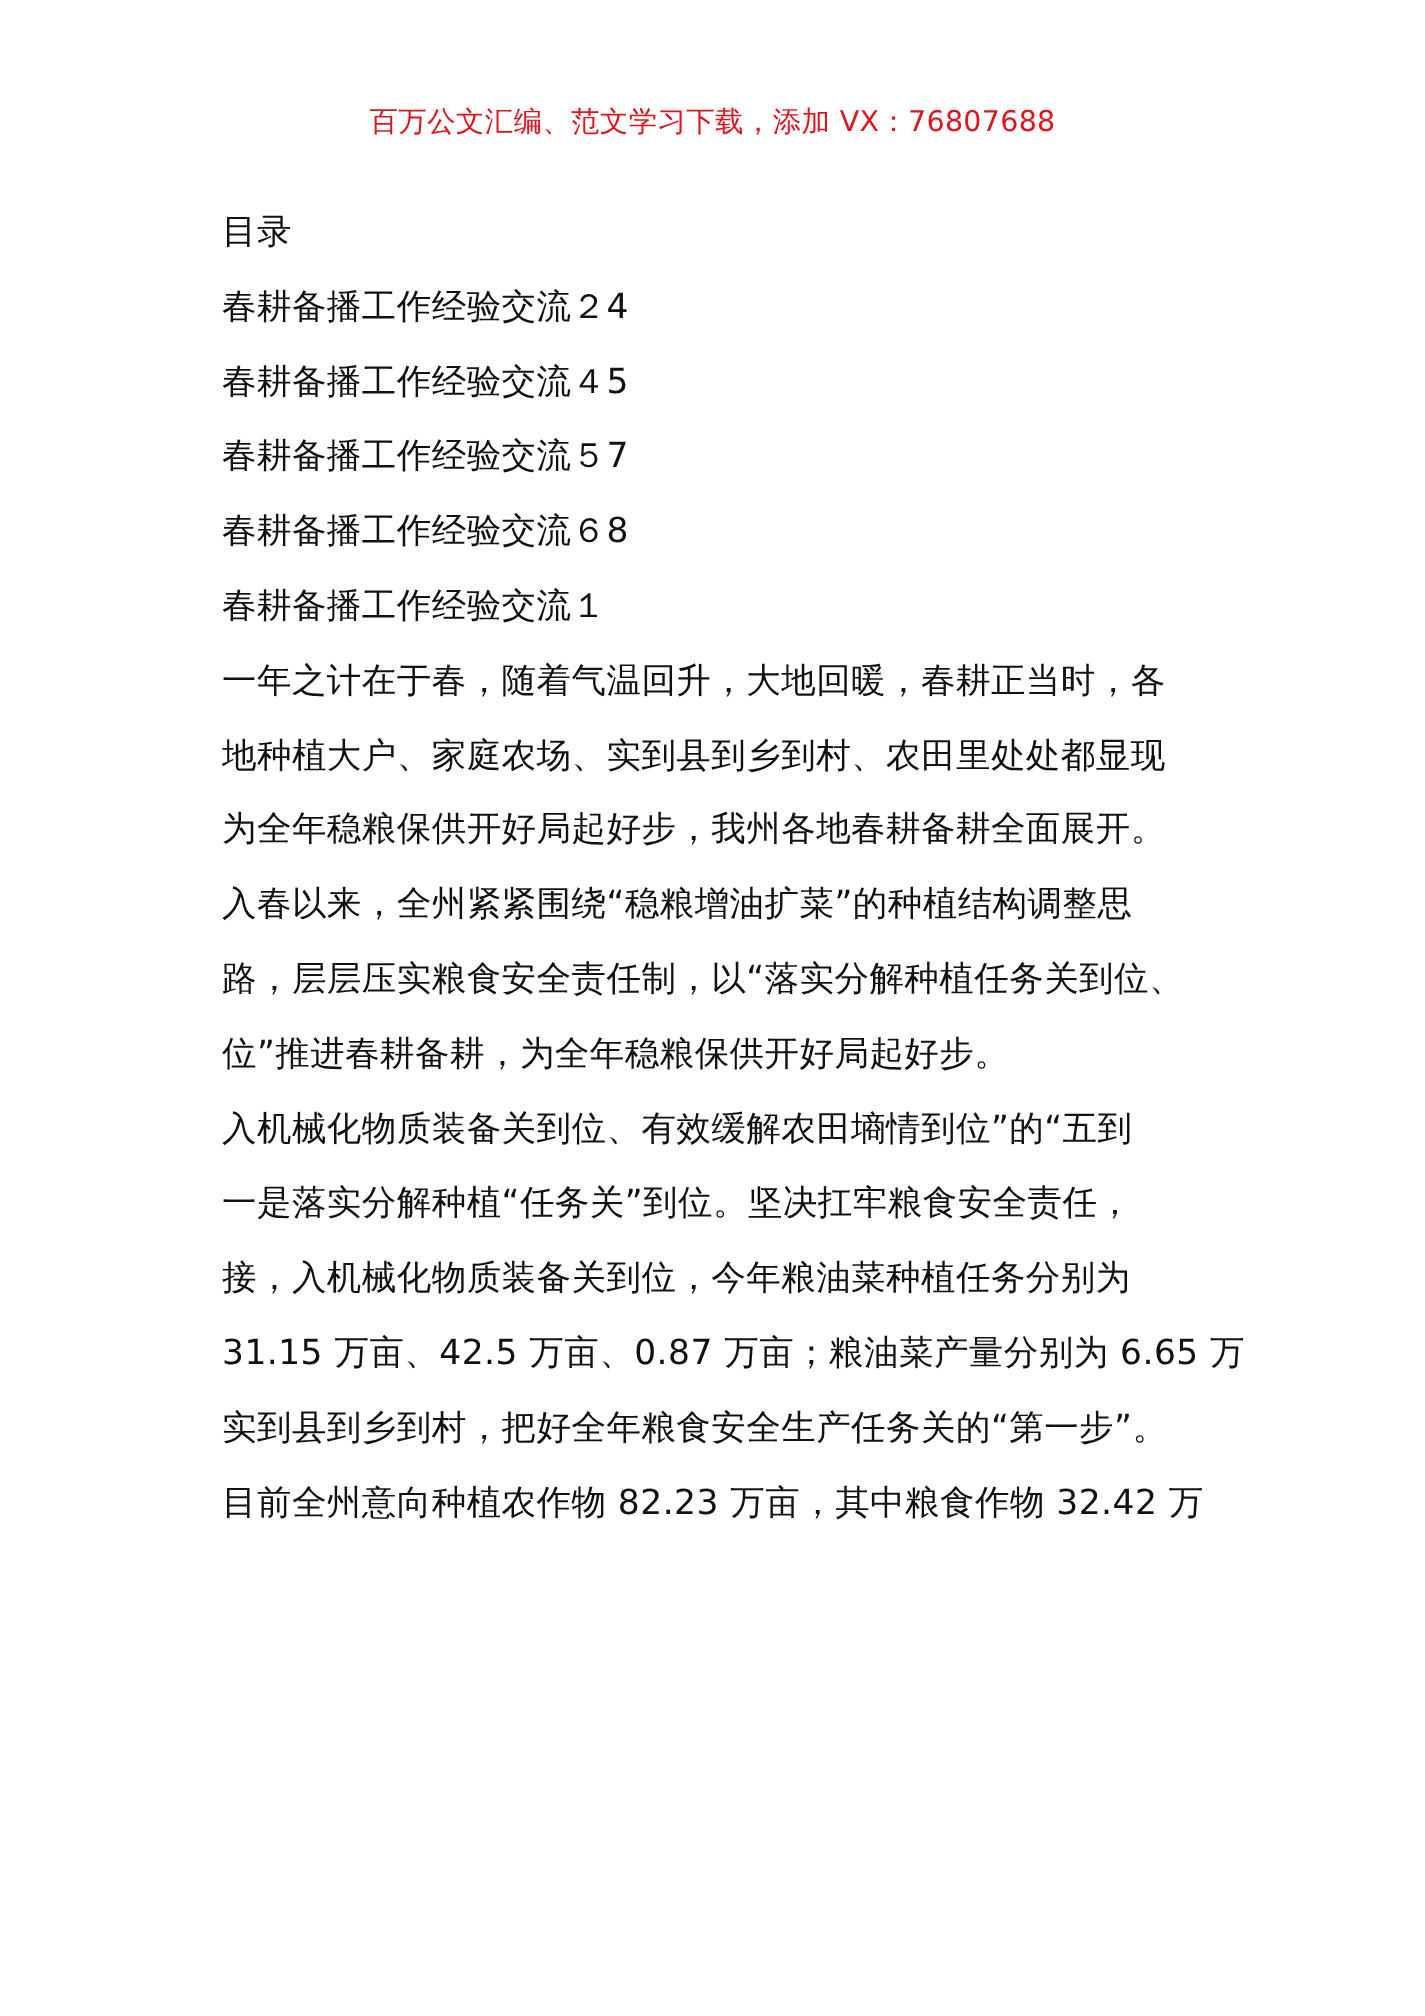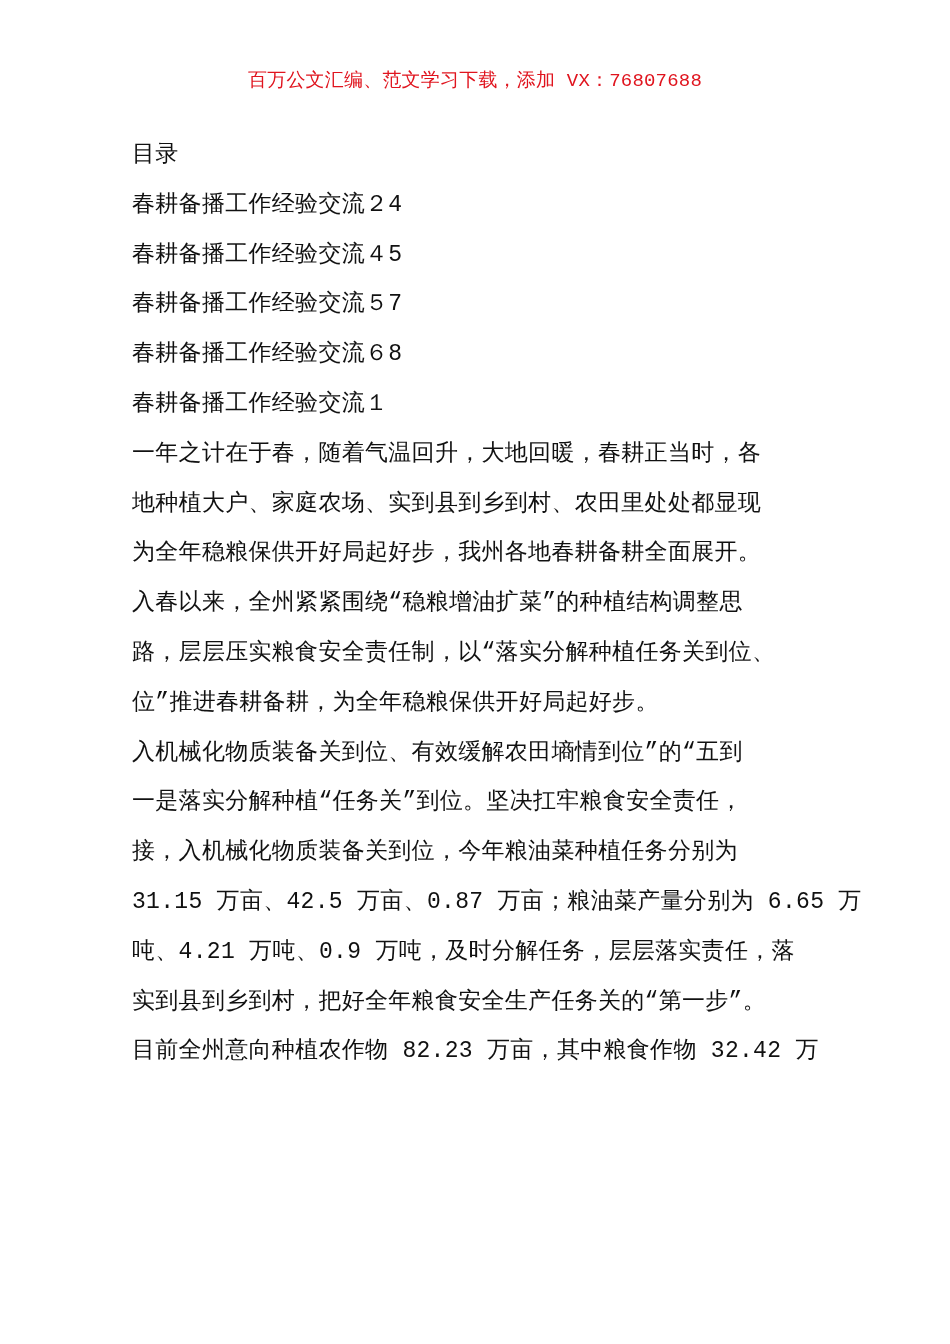--- a/index.html
+++ b/index.html
@@ -14,36 +14,35 @@
       overflow: hidden;
       font-family: "DejaVu Sans", "Liberation Sans", sans-serif;
       color: #111111;
     }
     .page {
       position: absolute;
       left: 0; top: 0;
       width: 950px;
       height: 1344px;
       background: #ffffff;
-      font-family: Liberation Mono, monospace;
     }
     .header {
       position: absolute;
       top: 66px;
       left: 0;
       width: 950px;
       text-align: center;
       font-size: 19px;
       line-height: 30px;
       color: #e0141e;
       letter-spacing: 0.2px;
     }
     .content {
       position: absolute;
-      left: 132px;
+      left: 148px;
       top: 131px;
       width: 680px;
     }
     .line {
       font-size: 23px;
       line-height: 49.8px;
       height: 49.8px;
       white-space: nowrap;
       letter-spacing: 0.3px;
     }
@@ -64,17 +63,16 @@
     <div class="line">一年之计在于春，随着气温回升，大地回暖，春耕正当时，各</div>
     <div class="line">地种植大户、家庭农场、实到县到乡到村、农田里处处都显现</div>
     <div class="line">为全年稳粮保供开好局起好步，我州各地春耕备耕全面展开。</div>
     <div class="line">入春以来，全州紧紧围绕“稳粮增油扩菜”的种植结构调整思</div>
     <div class="line">路，层层压实粮食安全责任制，以“落实分解种植任务关到位、</div>
     <div class="line">位”推进春耕备耕，为全年稳粮保供开好局起好步。</div>
     <div class="line">入机械化物质装备关到位、有效缓解农田墒情到位”的“五到</div>
     <div class="line">一是落实分解种植“任务关”到位。坚决扛牢粮食安全责任，</div>
     <div class="line">接，入机械化物质装备关到位，今年粮油菜种植任务分别为</div>
     <div class="line">31.15 万亩、42.5 万亩、0.87 万亩；粮油菜产量分别为 6.65 万</div>
-    <div class="line">吨、4.21 万吨、0.9 万吨，及时分解任务，层层落实责任，落</div>
     <div class="line">实到县到乡到村，把好全年粮食安全生产任务关的“第一步”。</div>
     <div class="line">目前全州意向种植农作物 82.23 万亩，其中粮食作物 32.42 万</div>
   </div>
 </div>
 
 </body></html>

